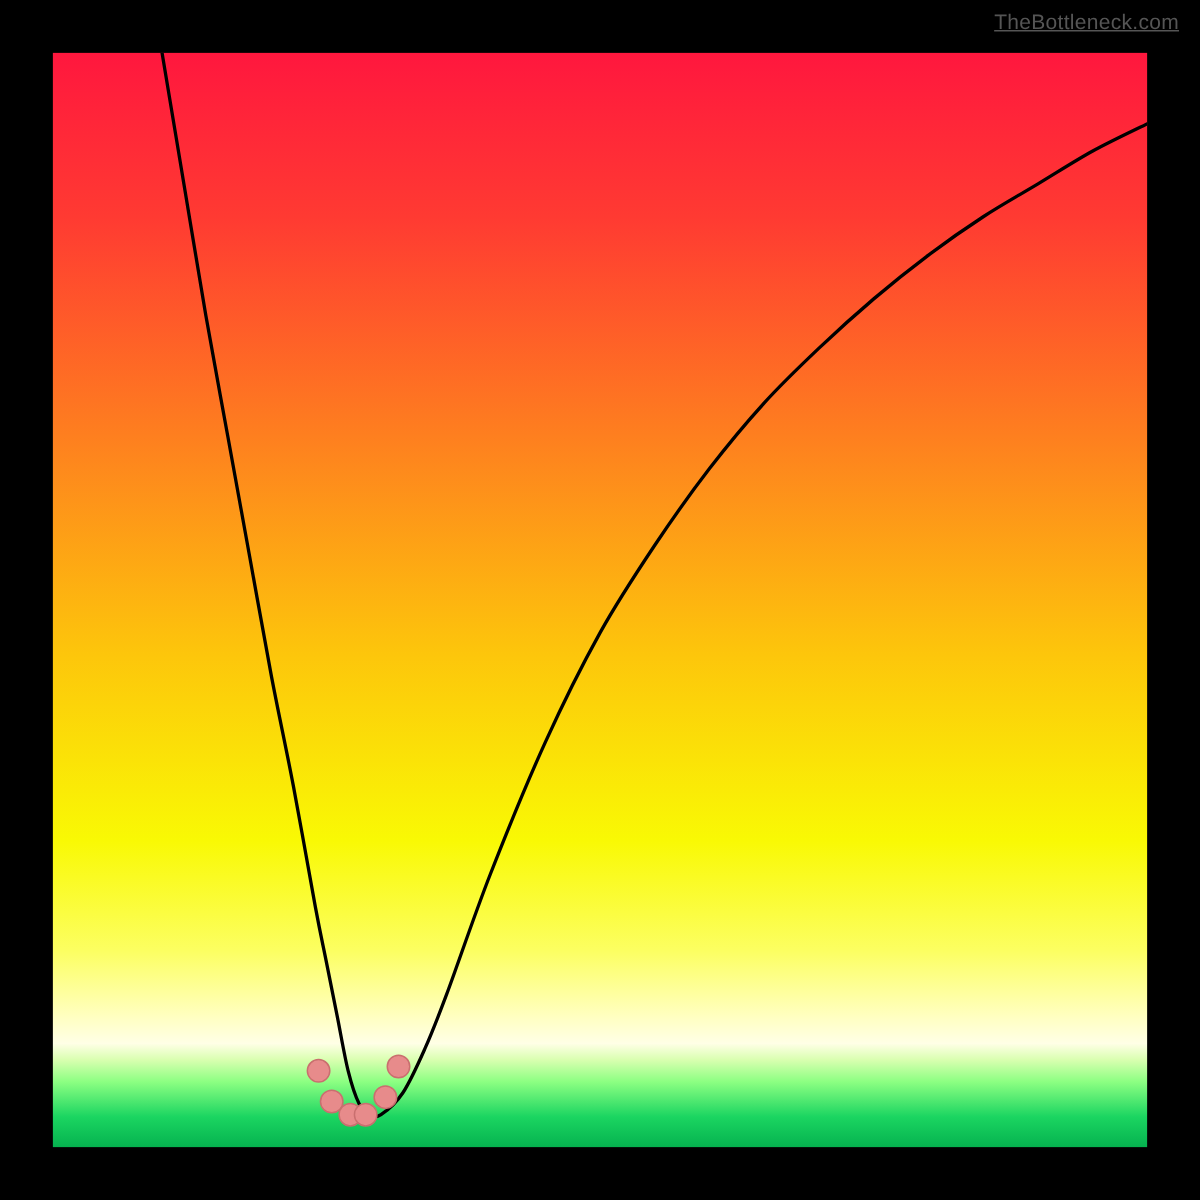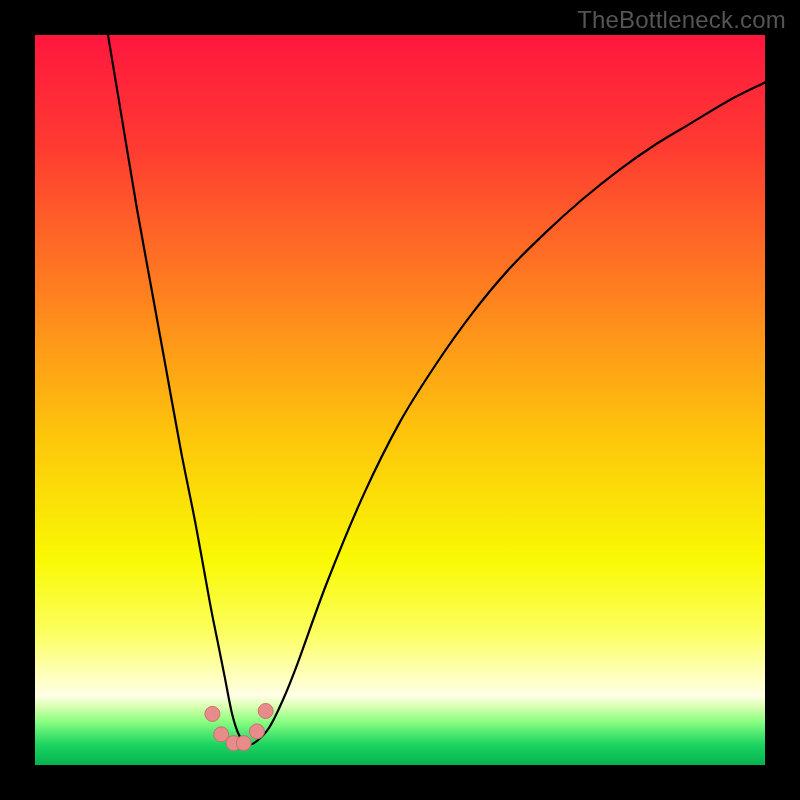--- a/index.html
+++ b/index.html
@@ -16,24 +16,25 @@
     top: 0;
     width: 800px;
     height: 800px;
     background: #000;
   }
   .watermark {
     position: absolute;
     top: 6px;
     right: 14px;
     color: #555;
-    font-size: 24px;
+    font-size: 14px;
     font-weight: 500;
     letter-spacing: 0.2px;
     z-index: 10;
+    text-decoration: underline;
   }
   .plot {
     position: absolute;
     left: 35px;
     top: 35px;
     width: 730px;
     height: 730px;
     overflow: hidden;
   }
   .gradient {

